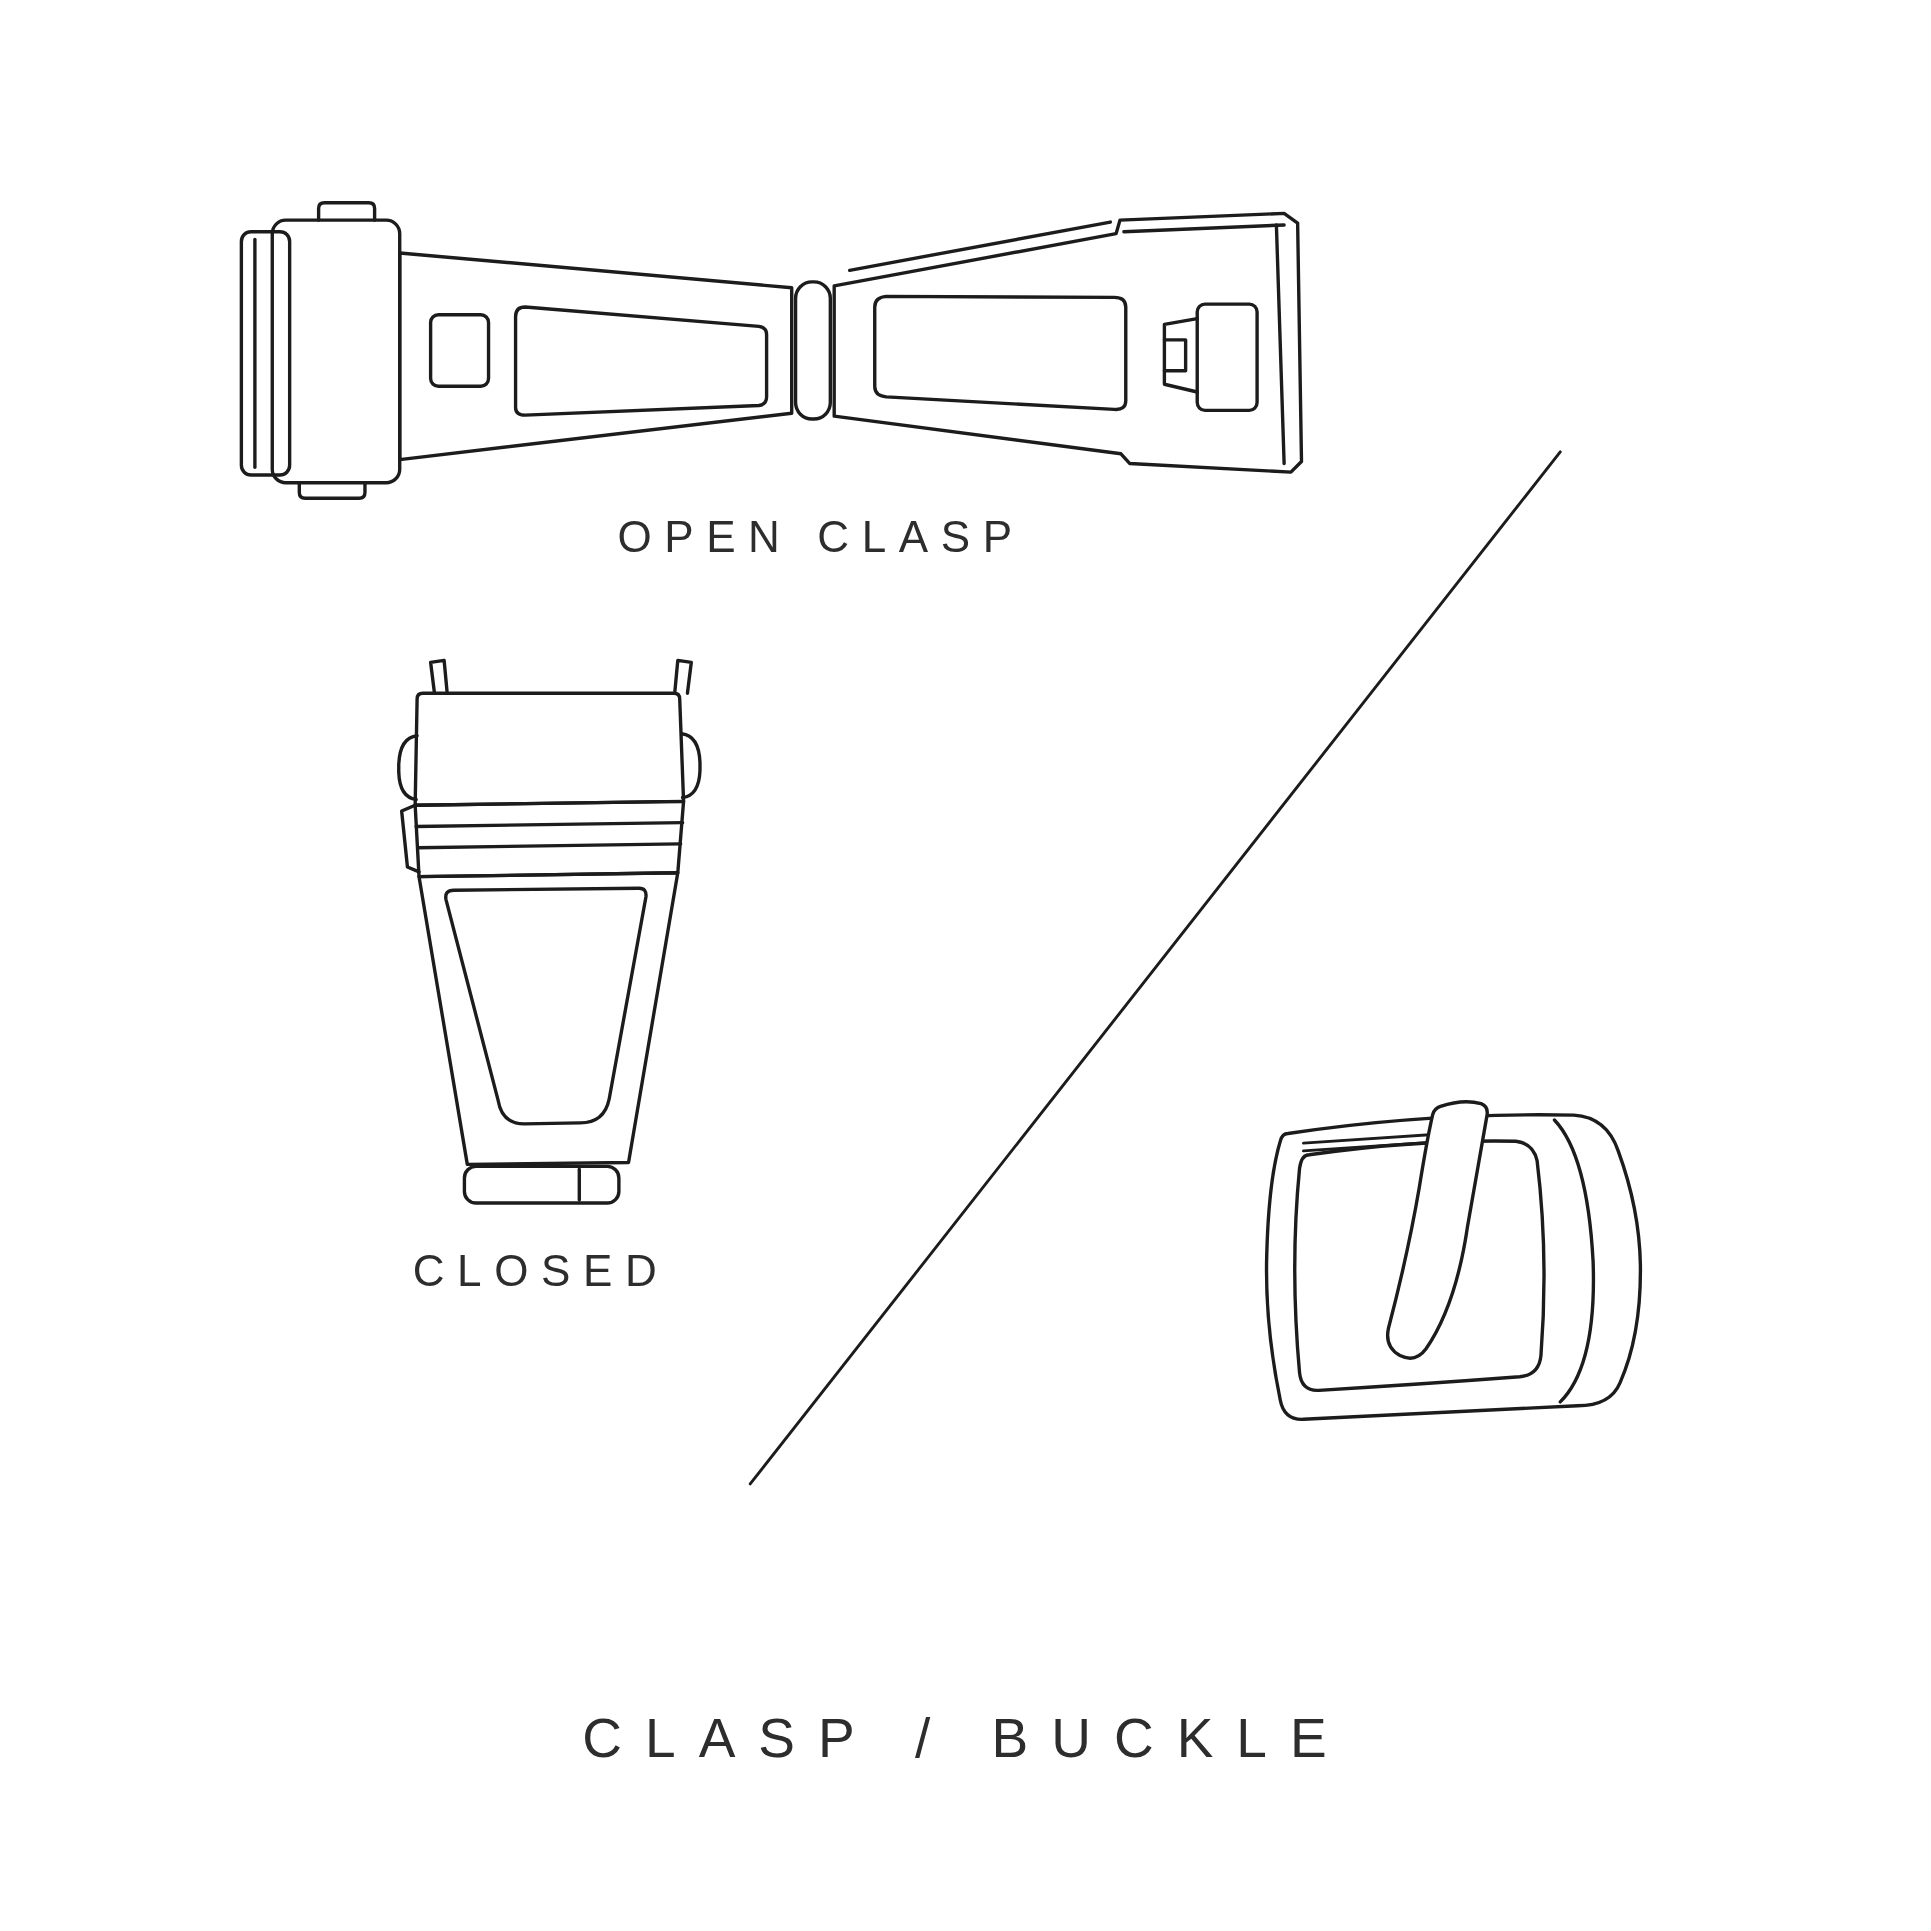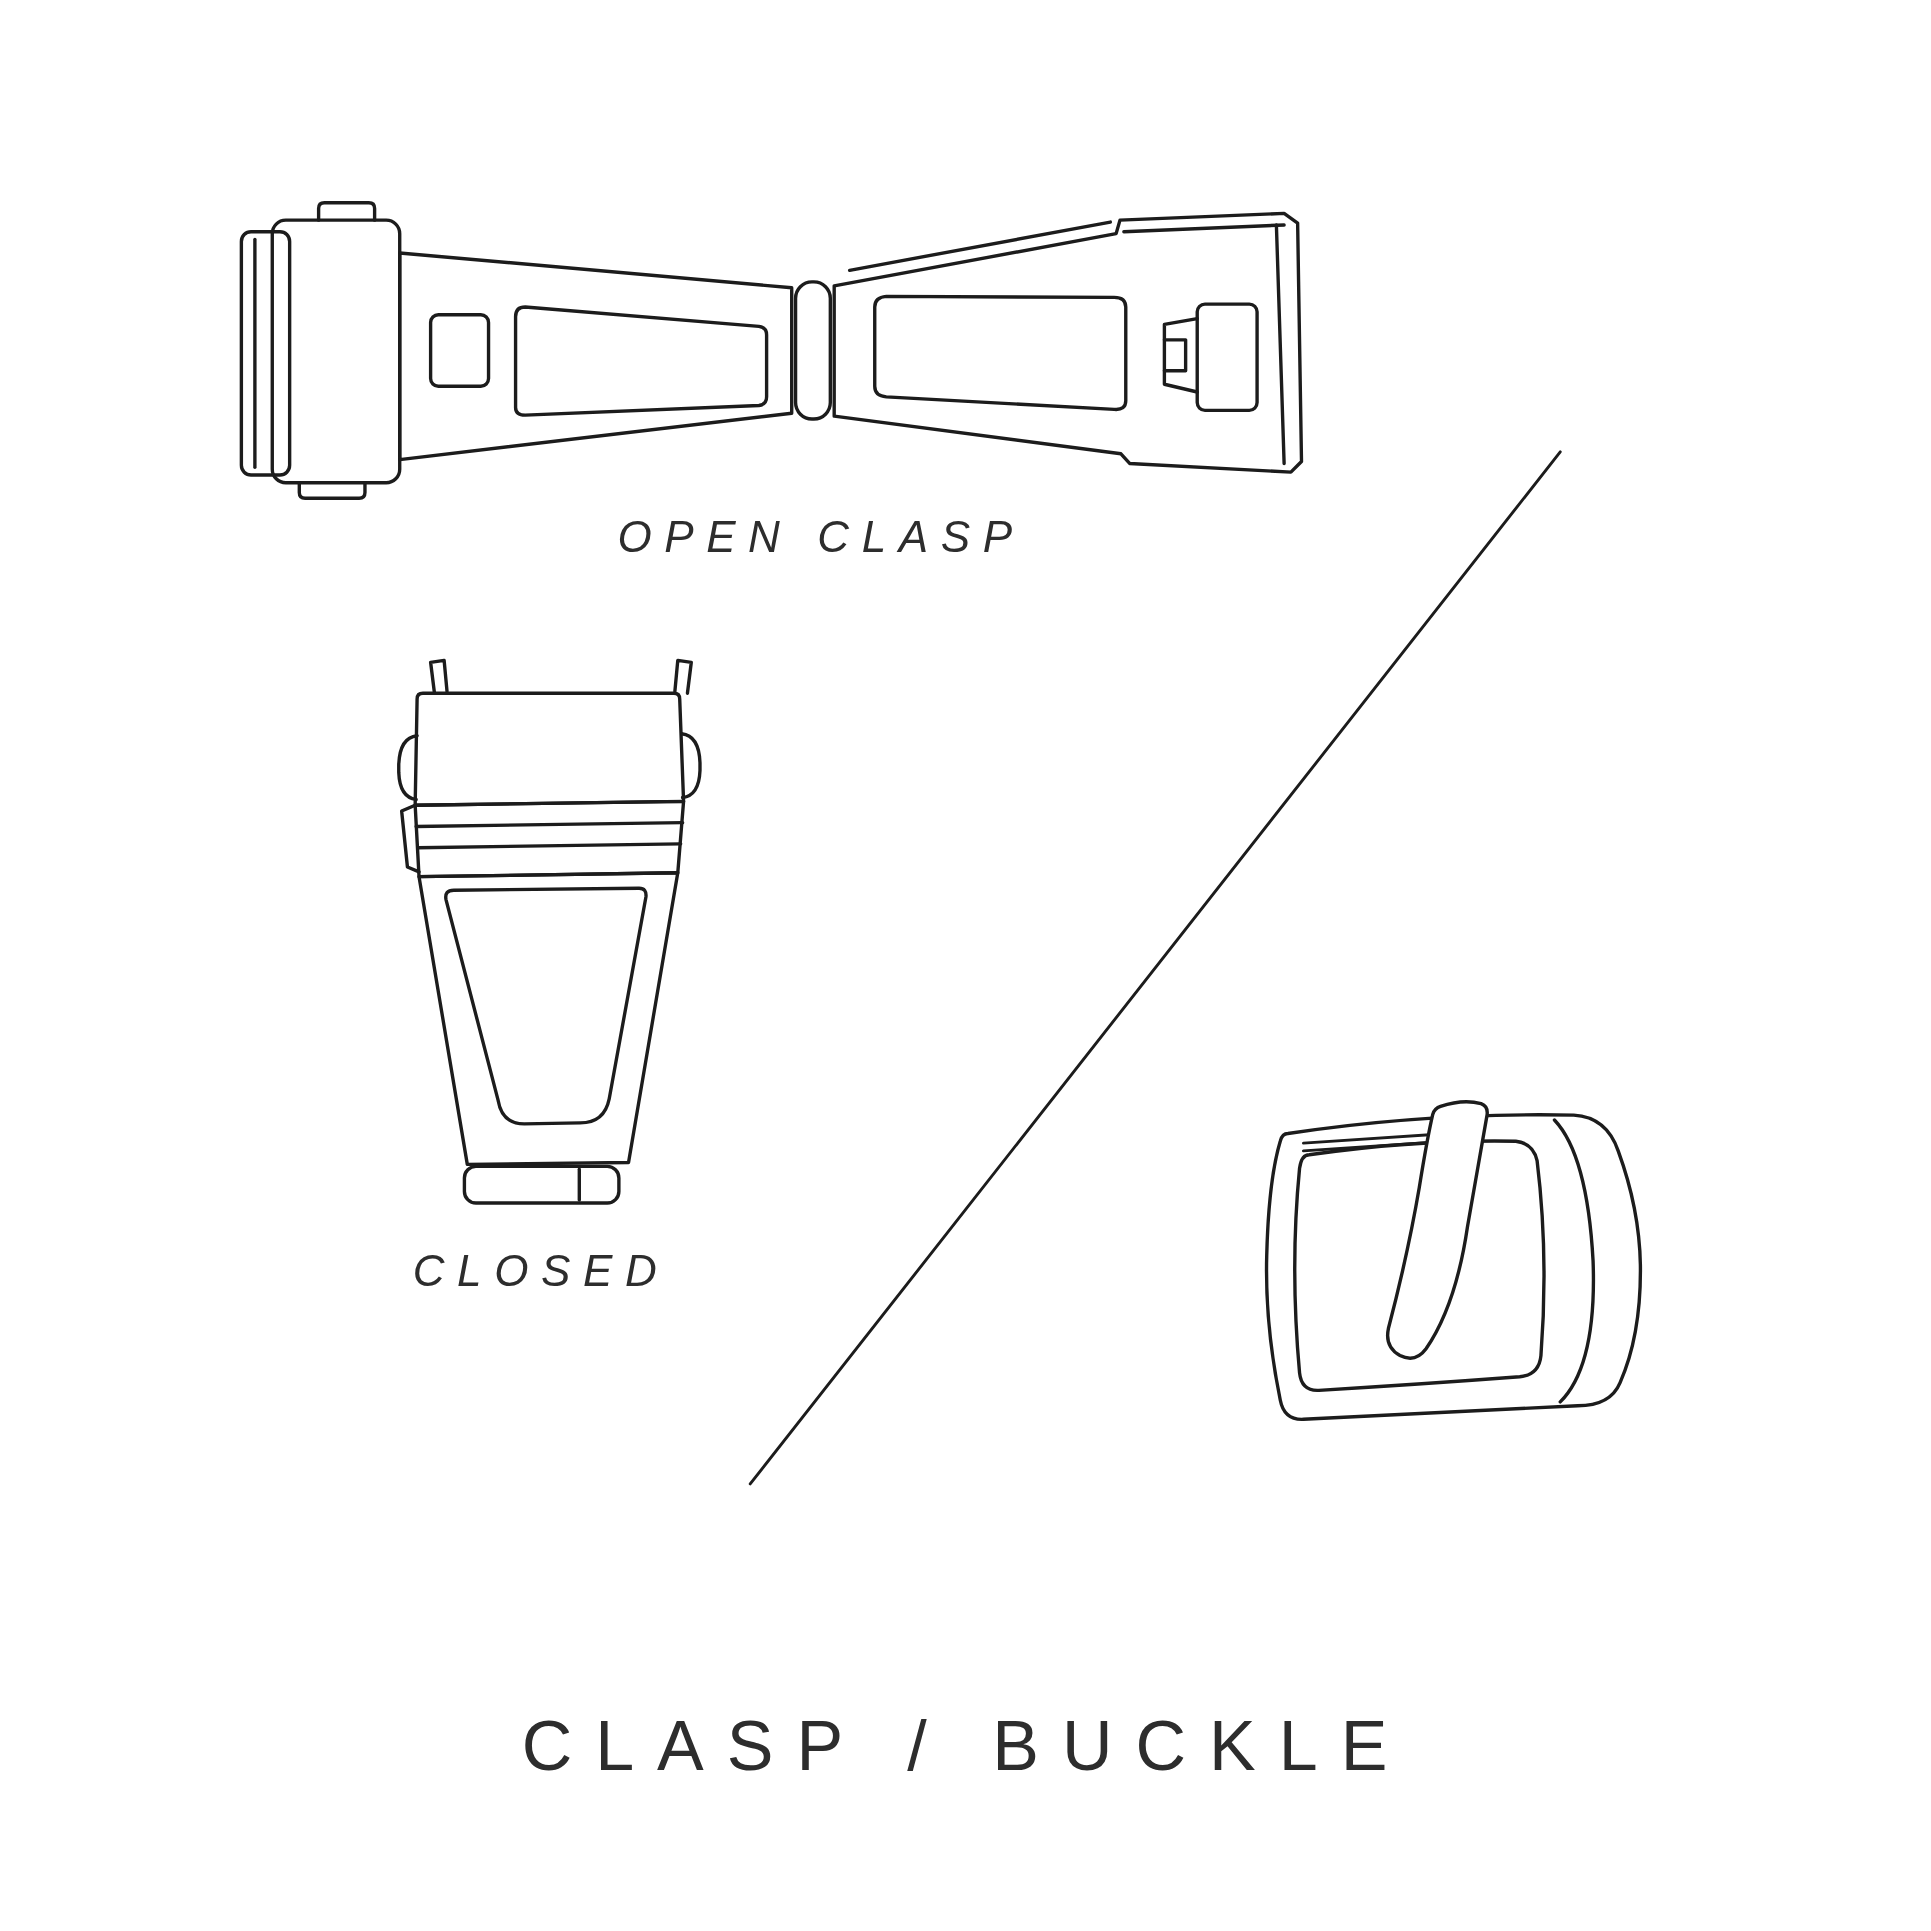--- a/index.html
+++ b/index.html
@@ -11,22 +11,22 @@
   .canvas{
     position:relative;width:1931px;height:1931px;overflow:hidden;
     color:var(--stroke-color,#1c1c1c);
   }
   svg.art{position:absolute;left:0;top:0;}
   .label{
     position:absolute;transform:translateX(-50%);
     color:var(--text-color,#2d2d2d);
     white-space:nowrap;line-height:1;
   }
-  .label.small{font-size:44px;letter-spacing:12.6px;font-weight:400;font-style:italic;}
-  .label.title{font-size:70px;letter-spacing:23px;font-weight:400;}
+  .label.small{font-size:44px;letter-spacing:12.6px;font-weight:400;}
+  .label.title{font-size:55px;letter-spacing:23px;font-weight:400;}
 </style>
 </head>
 <body>
 
 <div class="canvas">
 
   <svg class="art" width="1931" height="1931" viewBox="0 0 2000 2000" fill="none" stroke="currentColor" stroke-width="3.5" stroke-linecap="round" stroke-linejoin="round">
 
     <g>
 

